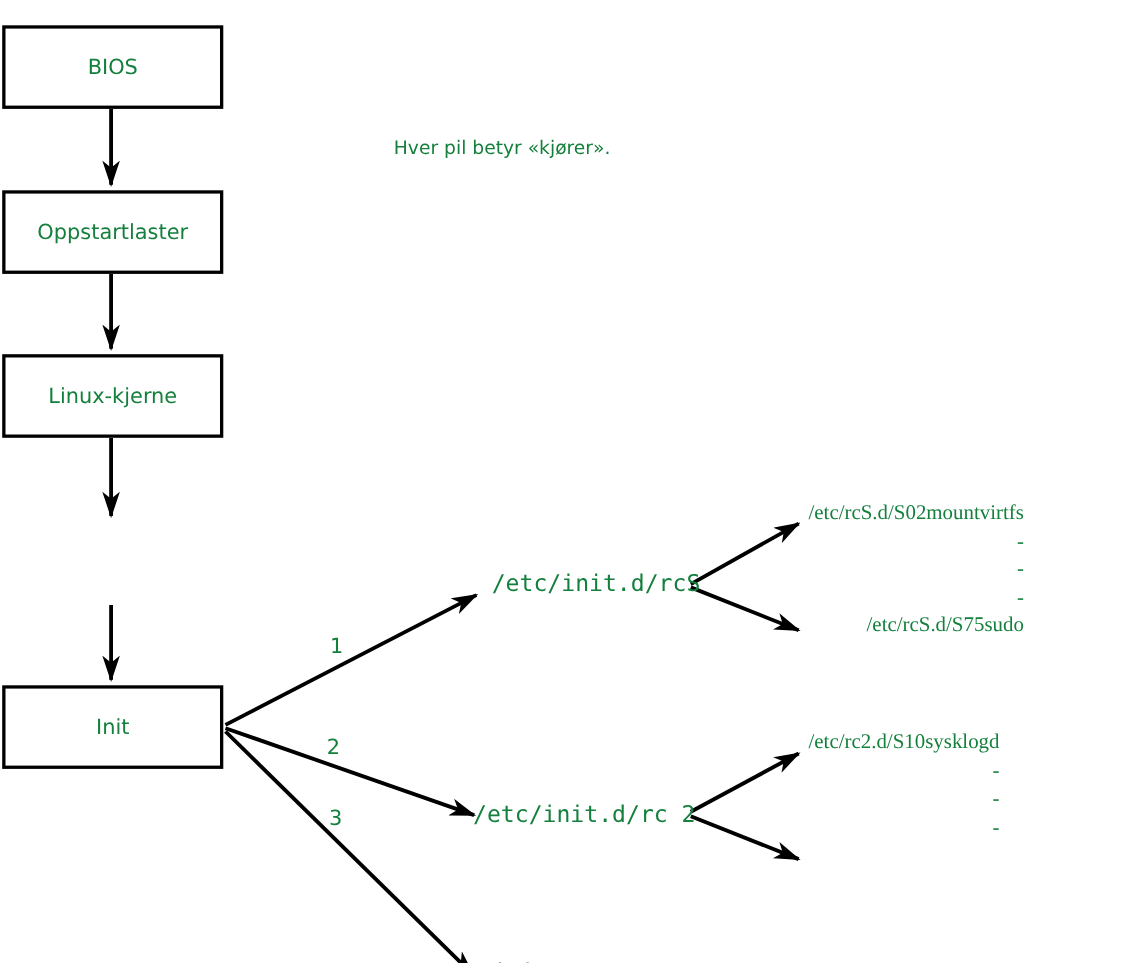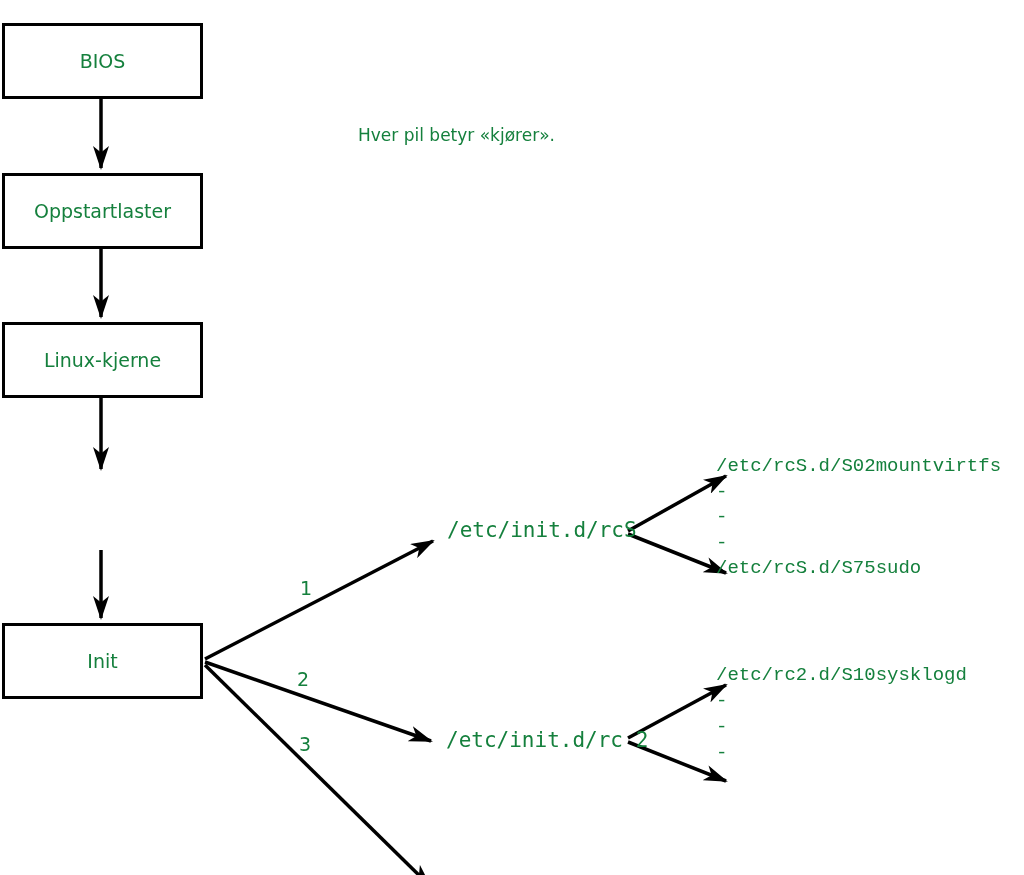--- a/index.html
+++ b/index.html
@@ -49,24 +49,25 @@
     white-space: nowrap;
   }
   .mono {
     position: absolute;
     font-family: "DejaVu Sans Mono", "Liberation Mono", monospace;
     font-size: 21px;
     white-space: nowrap;
   }
   .script-list {
     position: absolute;
-    left: 716px;
-    font-family: Liberation Mono, monospace;
+    left: 735px;
+    font-family: Liberation Serif, serif;
     font-size: 19px;
     white-space: nowrap;
+    text-align: right;
   }
   .script-list .row {
     display: block;
   }
   .rows-25 .row { line-height: 25.5px; height: 25.5px; }
   .rows-26 .row { line-height: 26px;   height: 26px; }
 </style>
 </head>
 <body>
 
@@ -109,21 +110,21 @@
     <span>Init</span>
   </div>
 
   <div class="note">Hver pil betyr «kjører».</div>
 
   <div class="edge-num" style="left:300px; top:555px">1</div>
   <div class="edge-num" style="left:297px; top:646px">2</div>
   <div class="edge-num" style="left:299px; top:711px">3</div>
 
   <div class="mono" style="left:447px; top:496px">/etc/init.d/rcS</div>
-  <div class="mono" style="left:446px; top:706px">/etc/init.d/rc 2</div>
+  <div class="mono" style="left:430px; top:706px">/etc/init.d/rc 2</div>
   <div class="mono" style="left:448px; top:850px">init</div>
 
   <div class="script-list rows-25" style="top:432px">
     <span class="row">/etc/rcS.d/S02mountvirtfs</span>
     <span class="row">-</span>
     <span class="row">-</span>
     <span class="row">-</span>
     <span class="row">/etc/rcS.d/S75sudo</span>
   </div>
 

